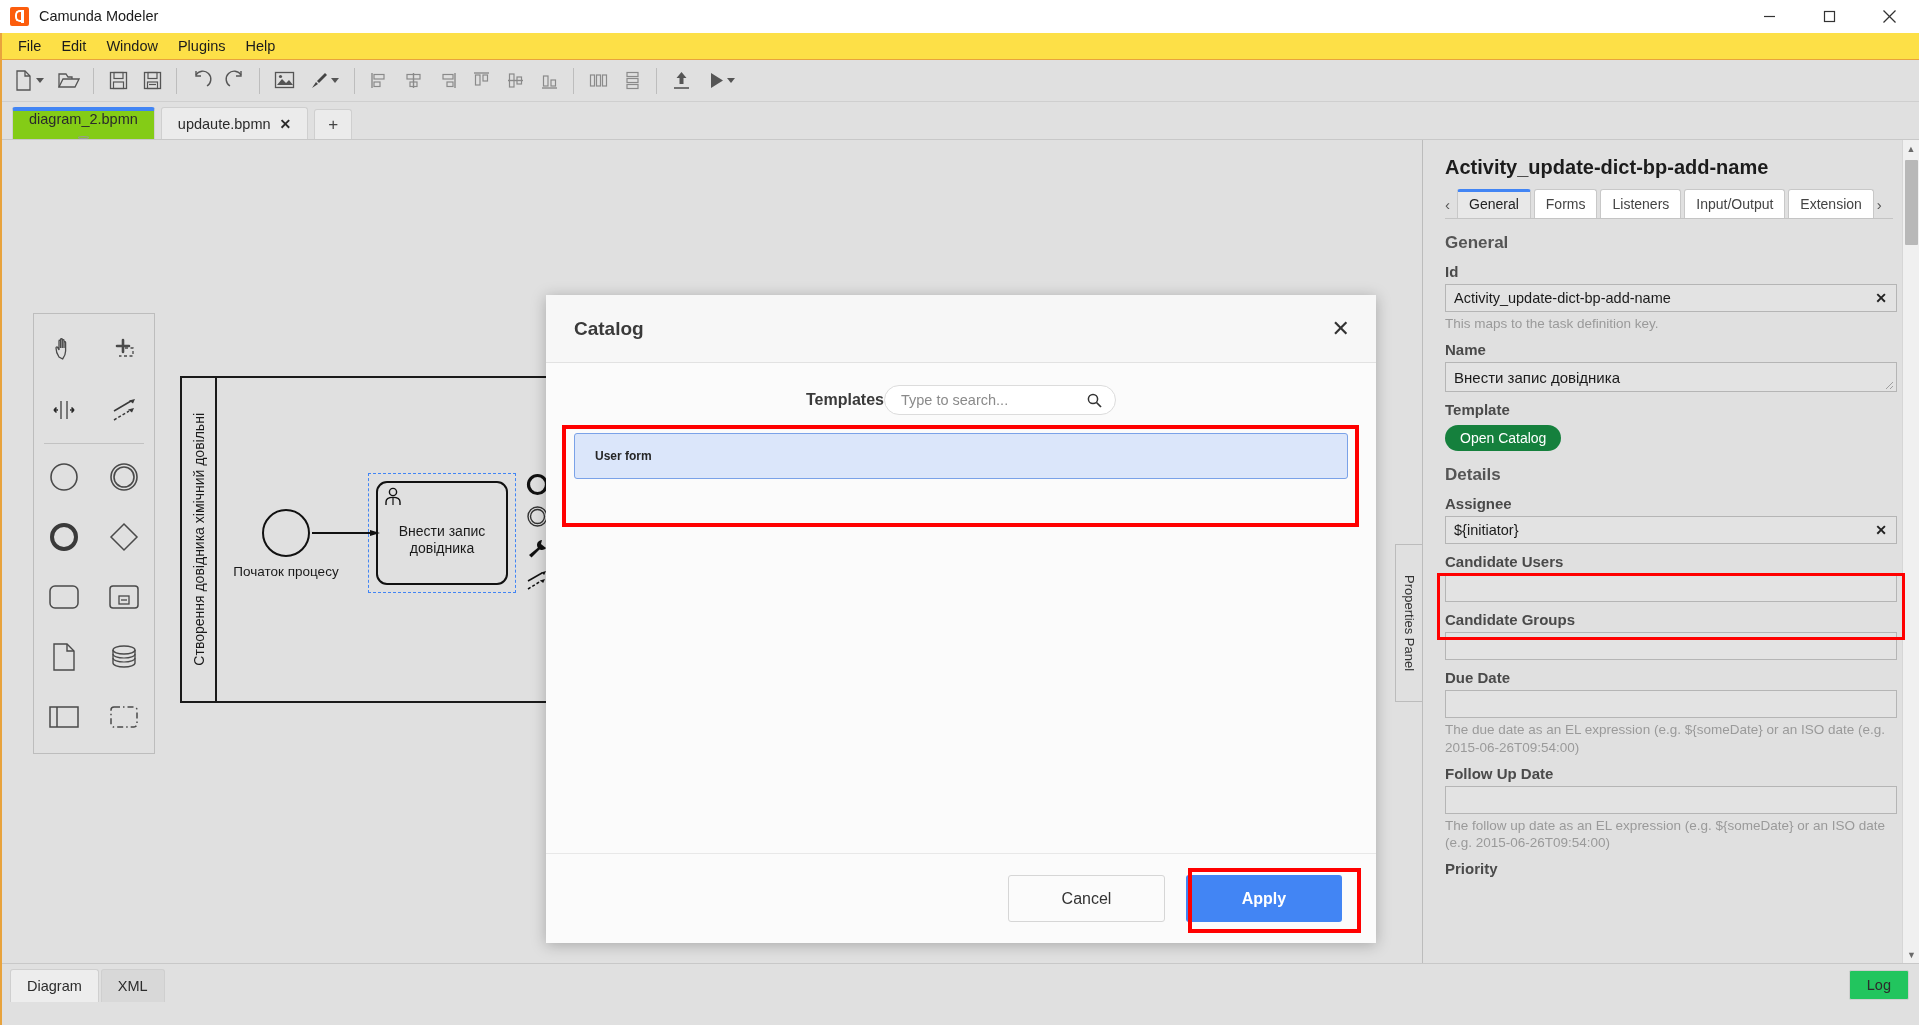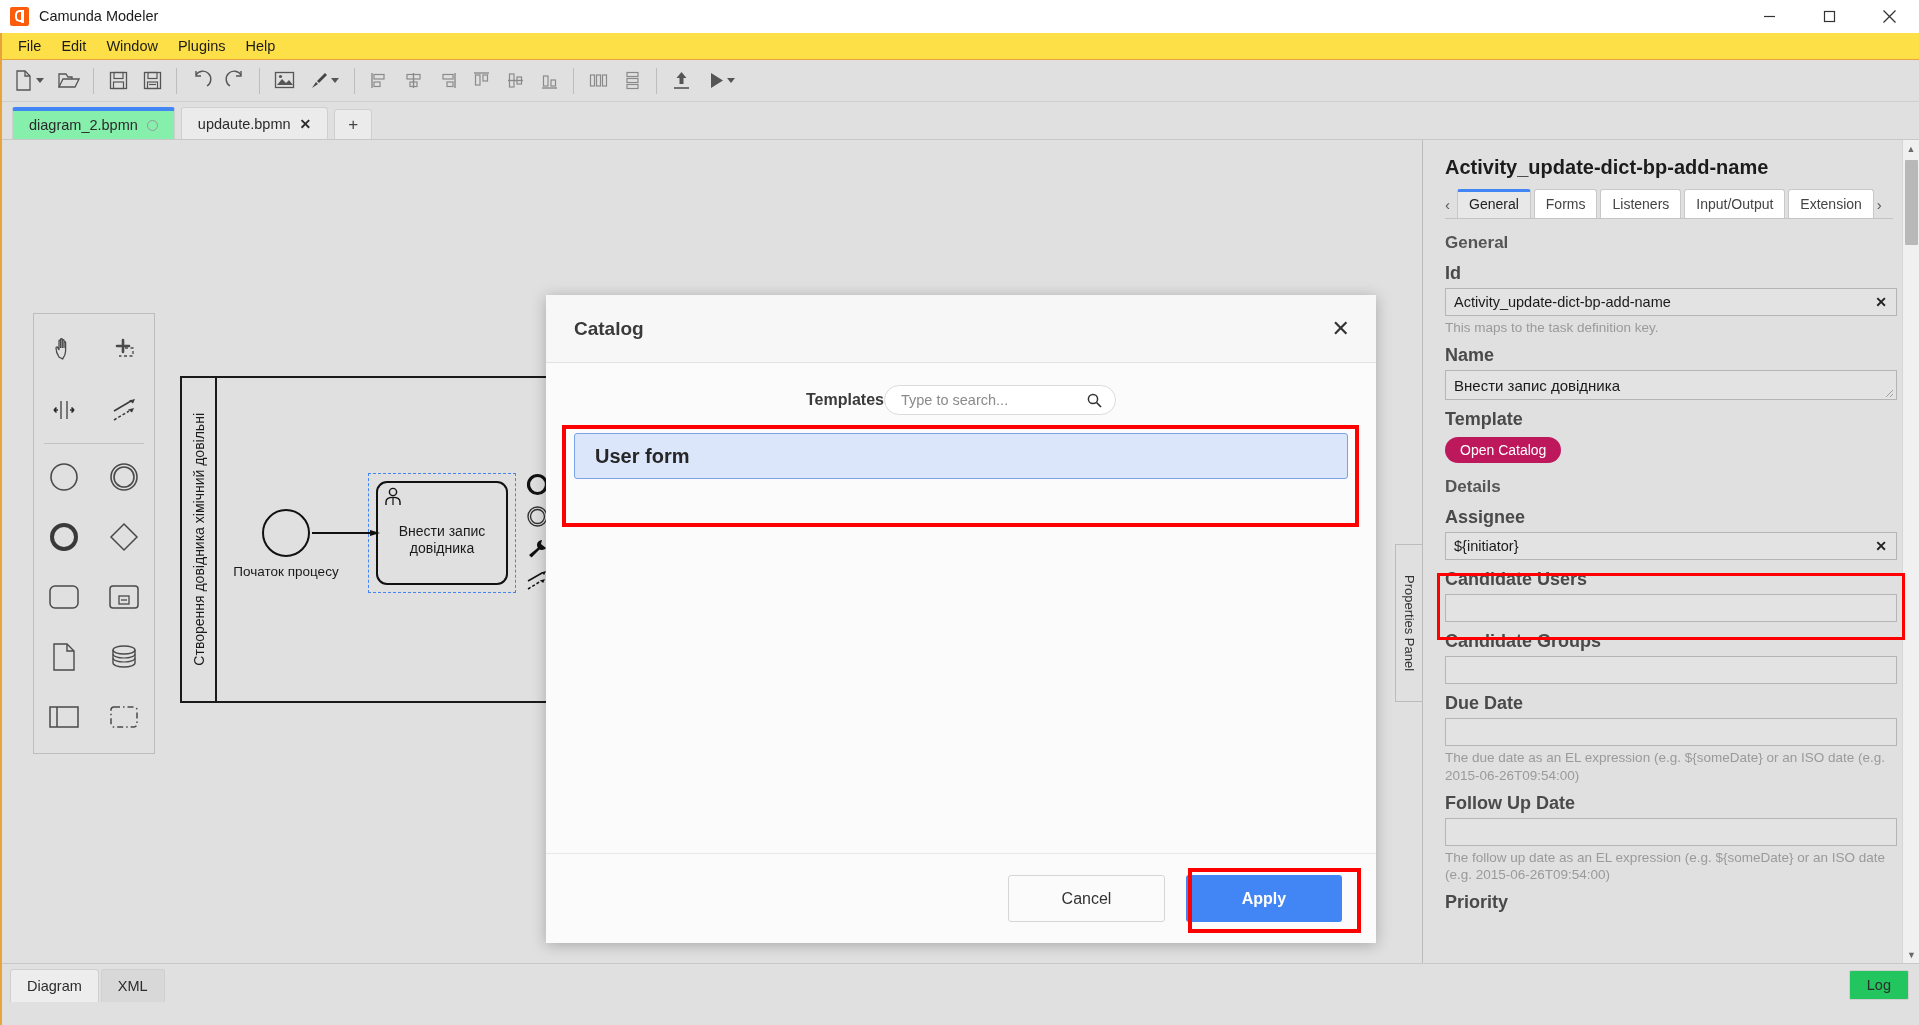--- a/index.html
+++ b/index.html
@@ -124,23 +124,24 @@
     background: #ebebeb;
     border: 1px solid #cfcfcf;
     border-bottom: none;
     border-radius: 3px 3px 0 0;
     font-size: 14.5px;
     color: #2b2b2b;
     position: relative;
     margin-right: 6px;
   }
   .tab.active {
-    background: #86efac;
+    background: #84cc16;
     border-top: 4px solid #4285f4;
     padding-top: 0;
+    flex-direction: column;
   }
   .tab .dirty-dot {
     width: 11px; height: 11px;
     border: 1.5px solid #9a9a9a;
     border-radius: 50%;
   }
   .tab .close-x {
     font-size: 14px;
     color: #2b2b2b;
     font-weight: bold;
@@ -340,21 +341,21 @@
     padding-top: 4px;
     color: #222;
   }
   .sect-title {
     font-size: 17px;
     font-weight: bold;
     color: #555;
     margin: 14px 0 10px 0;
   }
   .fld-label {
-    font-size: 18px;
+    font-size: 15px;
     font-weight: bold;
     color: #4a4a4a;
     margin-bottom: 4px;
   }
   .fld-input {
     height: 28px;
     background: #e3e3e3;
     border: 1px solid #b5b5b5;
     display: flex;
     align-items: center;
@@ -388,21 +389,21 @@
   }
   .fld-hint {
     font-size: 13.5px;
     color: #9a9a9a;
     margin: 3px 0 6px 0;
     line-height: 1.28;
   }
   .fld-group { margin-bottom: 9px; }
   .open-catalog-btn {
     display: inline-block;
-    background: #be185d;
+    background: #15803d;
     color: #fff;
     font-size: 14px;
     padding: 5px 15px;
     border-radius: 13px;
     margin-top: 3px;
   }
   .hl-box-template {
     position: absolute;
     left: 14px; top: 433px;
     width: 468px; height: 67px;
@@ -501,21 +502,21 @@
     position: relative;
   }
   .tmpl-item {
     height: 46px;
     background: #dbe6fa;
     border: 1px solid #7aa2e8;
     border-radius: 3px;
     display: flex;
     align-items: center;
     padding: 0 20px;
-    font-size: 20px;
+    font-size: 12px;
     font-weight: bold;
     color: #262626;
   }
   .hl-box-tmpl {
     position: absolute;
     left: 562px; top: 285px;
     width: 797px; height: 102px;
     border: 4px solid #ff0000;
     z-index: 25;
     pointer-events: none;

